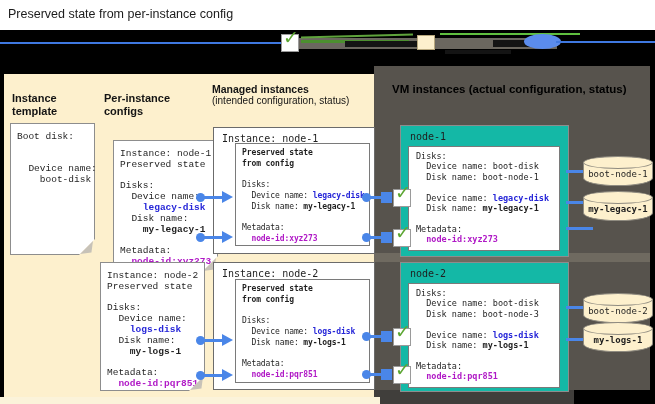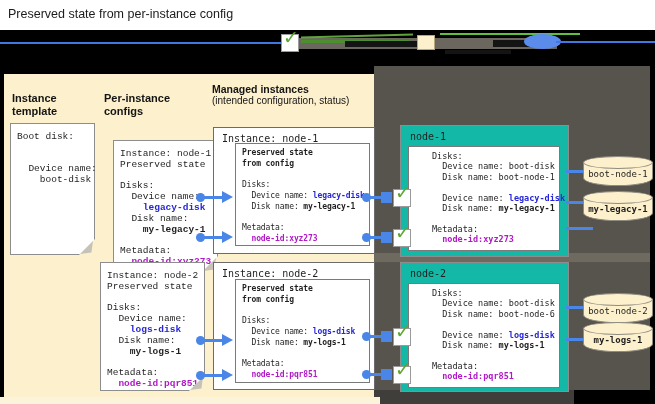--- a/index.html
+++ b/index.html
@@ -25,21 +25,21 @@
   .fold-flap{position:absolute;right:1px;bottom:0;width:13px;height:13px;background:#c7c2b8;
              clip-path:polygon(0 100%,100% 0,88% 88%);}
 
   .plain-card{position:absolute;background:#fff;border:1px solid #6b6b6b;}
   .inner-box{position:absolute;background:#fff;border:1px solid #7a7a7a;}
   .vm-card{position:absolute;background:#14b8a6;border:1px solid #8d8d8d;}
 
   pre{margin:0;white-space:pre;font-family:"DejaVu Sans Mono",monospace;color:#1f1f1f;}
   .mono95{font-size:9.5px;line-height:10.8px;padding:8px 0 0 6px;font-family:Liberation Mono, monospace;}
   .mono80{font-size:8px;line-height:10.7px;letter-spacing:-0.1px;padding:4px 0 0 6px;}
-  .mono85{font-size:8.5px;line-height:10.4px;padding:4px 0 0 7px;margin-left:16px;}
+  .mono85{font-size:8.5px;line-height:10.4px;padding:4px 0 0 7px;}
   .card-title{position:absolute;font-family:"DejaVu Sans Mono",monospace;font-size:10px;color:#1f1f1f;}
   .blue{color:#2626d8;font-weight:bold;}
   .mag{color:#b019c6;font-weight:bold;}
   .bold{font-weight:bold;}
 
   .dot{position:absolute;width:9px;height:9px;border-radius:50%;background:#4a86e8;}
   .hline{position:absolute;height:3px;background:#4a86e8;}
   .sq{position:absolute;width:11px;height:11px;background:#4a86e8;}
   .arrow-r{position:absolute;width:0;height:0;border-left:11px solid #4a86e8;
            border-top:6px solid transparent;border-bottom:6px solid transparent;}
@@ -94,20 +94,21 @@
   <div class="sep-band"></div>
   <div class="footer-gray"></div>
   <div class="footer-light"></div>
 
   <div class="col-header" style="left:12px;top:92px;width:70px;">Instance template</div>
   <div class="col-header" style="left:104px;top:92px;width:80px;">Per-instance configs</div>
   <div class="col-header" style="left:212px;top:83px;width:170px;font-size:10.5px;line-height:12px;">
     <div>Managed instances</div>
     <div class="col-header-sub">(intended configuration, status)</div>
   </div>
+  <div class="vm-header">VM instances (actual configuration, status)</div>
 
   <div class="doc-card" style="left:10px;top:123px;width:83px;height:130px;">
     <pre class="mono95"><span>Boot disk:</span>
 
 
 <span>  Device name:</span>
 <span>    boot-disk</span></pre>
     <div class="fold-cover"></div>
     <div class="fold-flap"></div>
   </div>
@@ -187,21 +188,21 @@
 <span>Metadata:</span>
 <span class="mag">  node-id:xyz273</span></pre>
     </div>
   </div>
 
   <div class="vm-card" style="left:400px;top:262px;width:167px;height:128px;">
     <span class="card-title" style="left:9px;top:5px;">node-2</span>
     <div class="inner-box" style="left:7px;top:20px;width:150px;height:103px;">
       <pre class="mono85"><span>Disks:</span>
 <span>  Device name: boot-disk</span>
-<span>  Disk name: boot-node-6</span>
+<span>  Disk name: boot-node-3</span>
 
 <span>  Device name: </span><span class="blue">logs-disk</span>
 <span>  Disk name: </span><span class="bold">my-logs-1</span>
 
 <span>Metadata:</span>
 <span class="mag">  node-id:pqr851</span></pre>
     </div>
   </div>
 
   <div class="dot" style="left:196px;top:193px;"></div>

